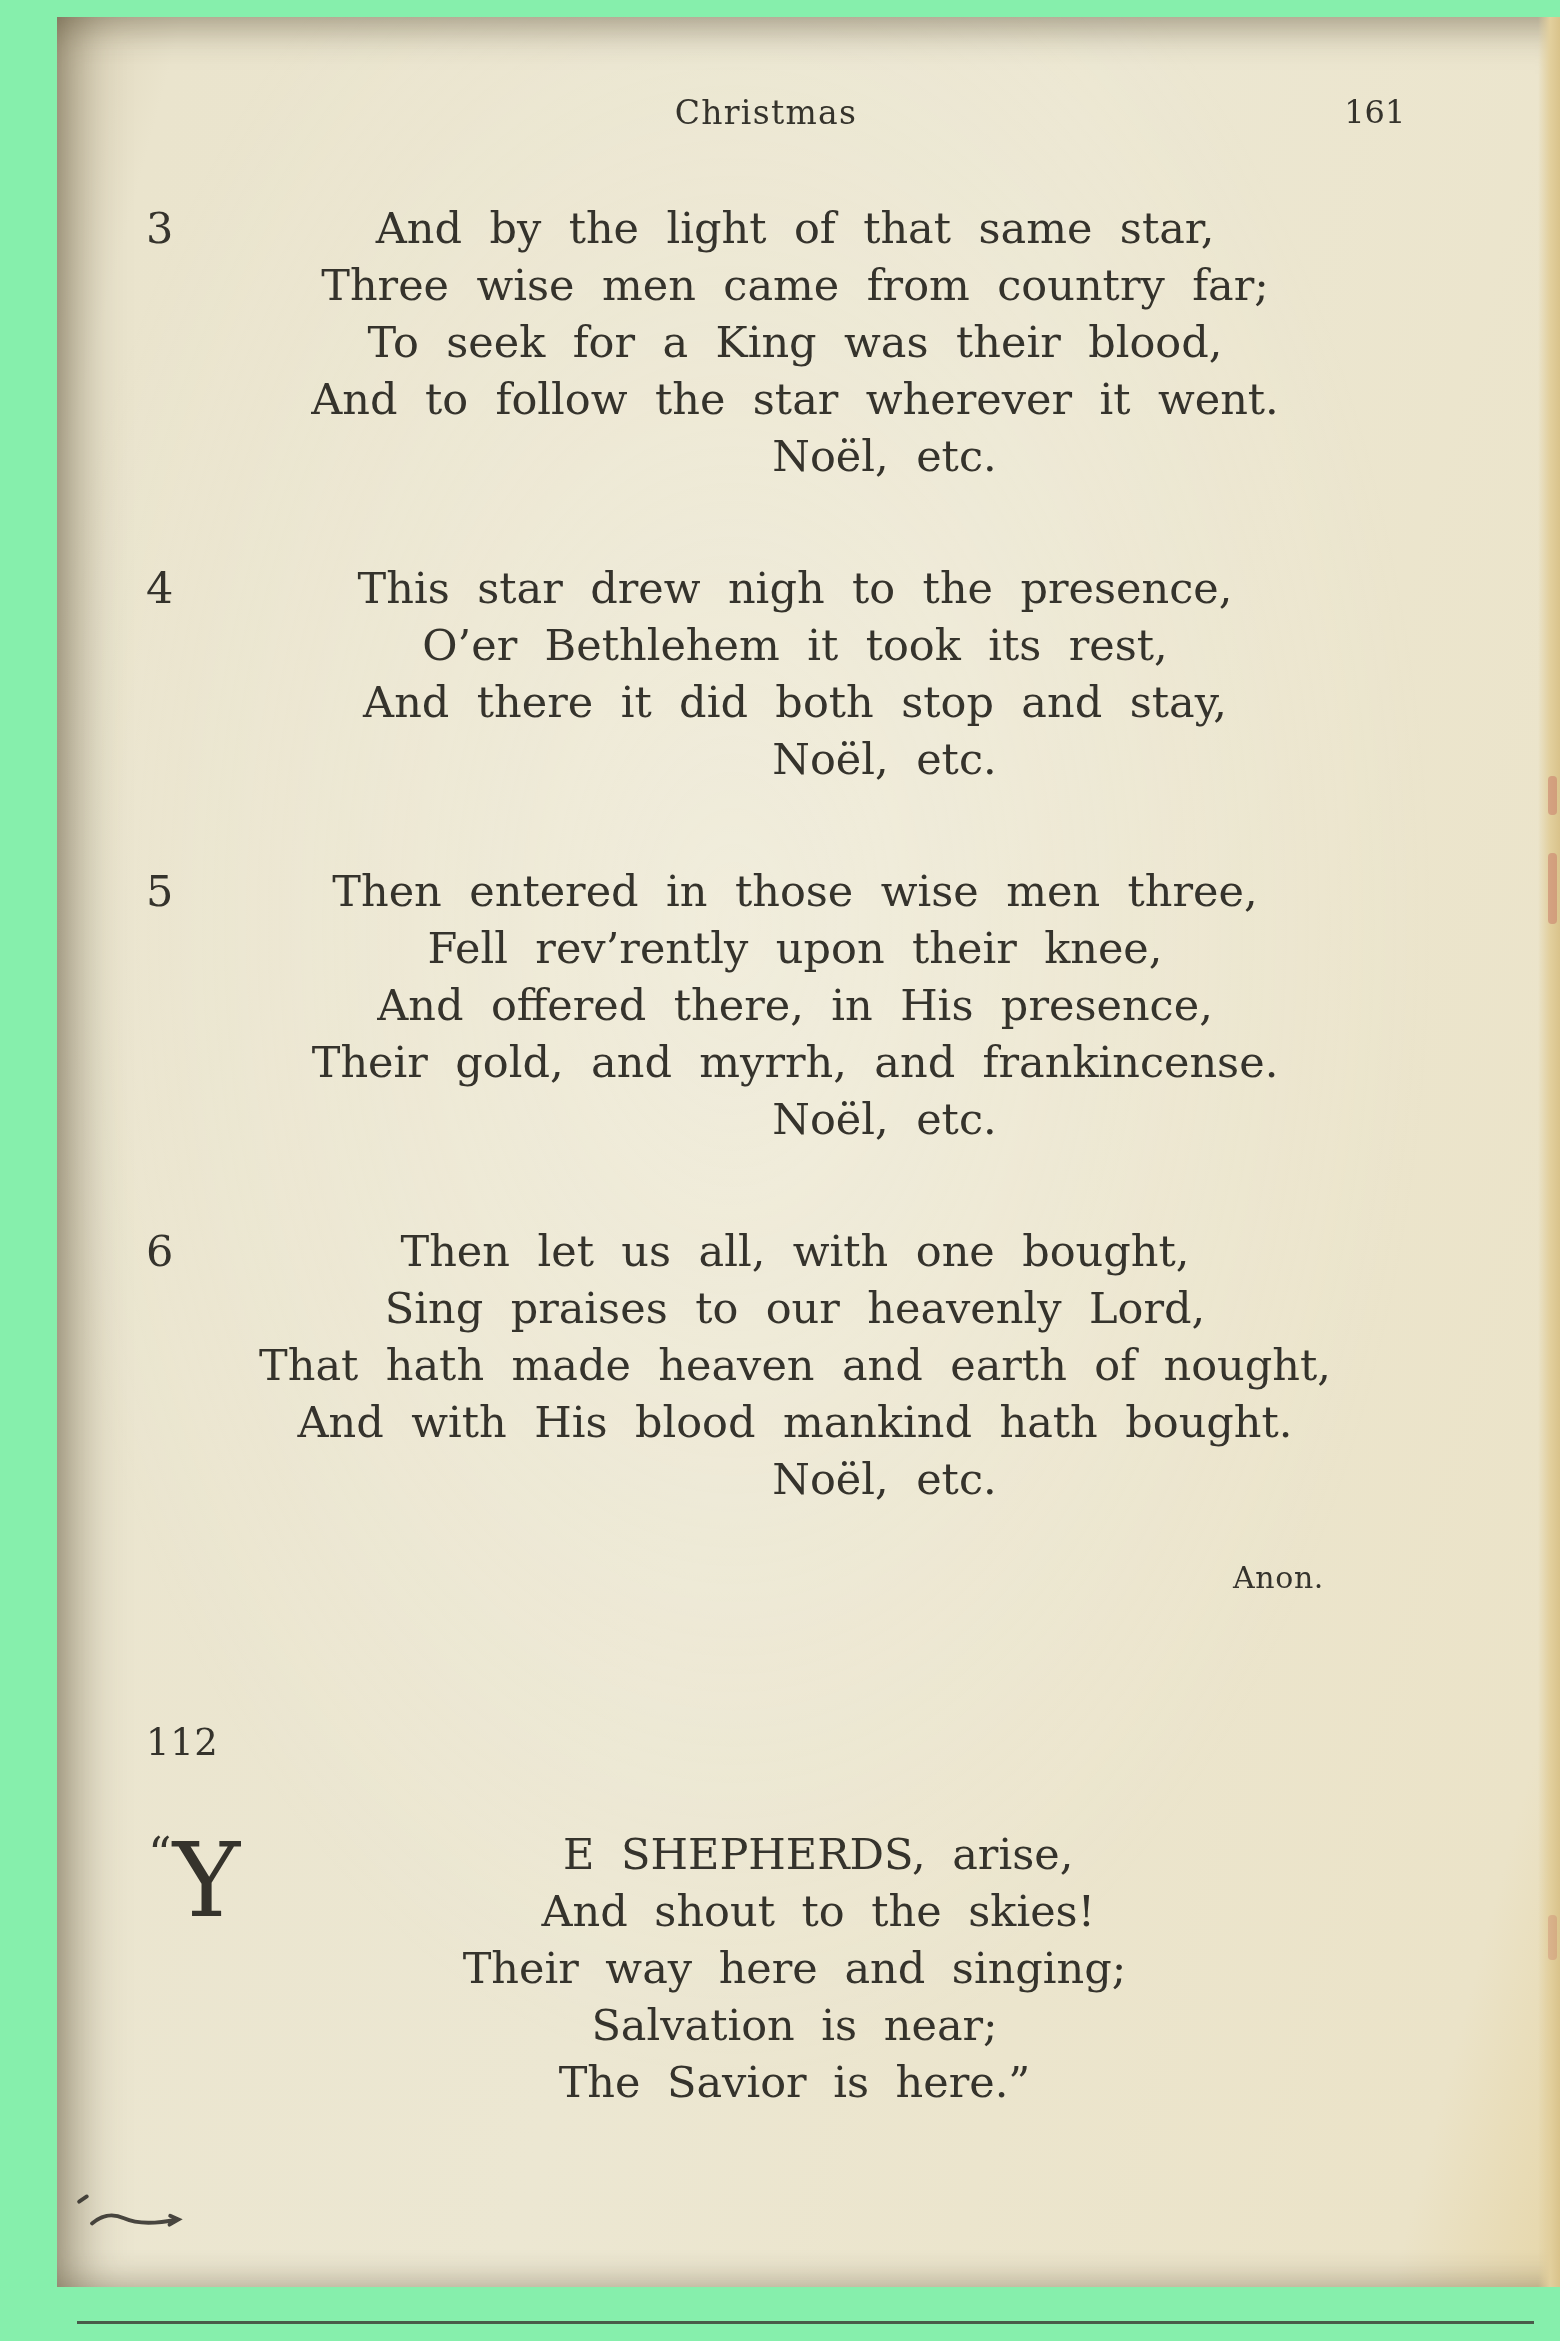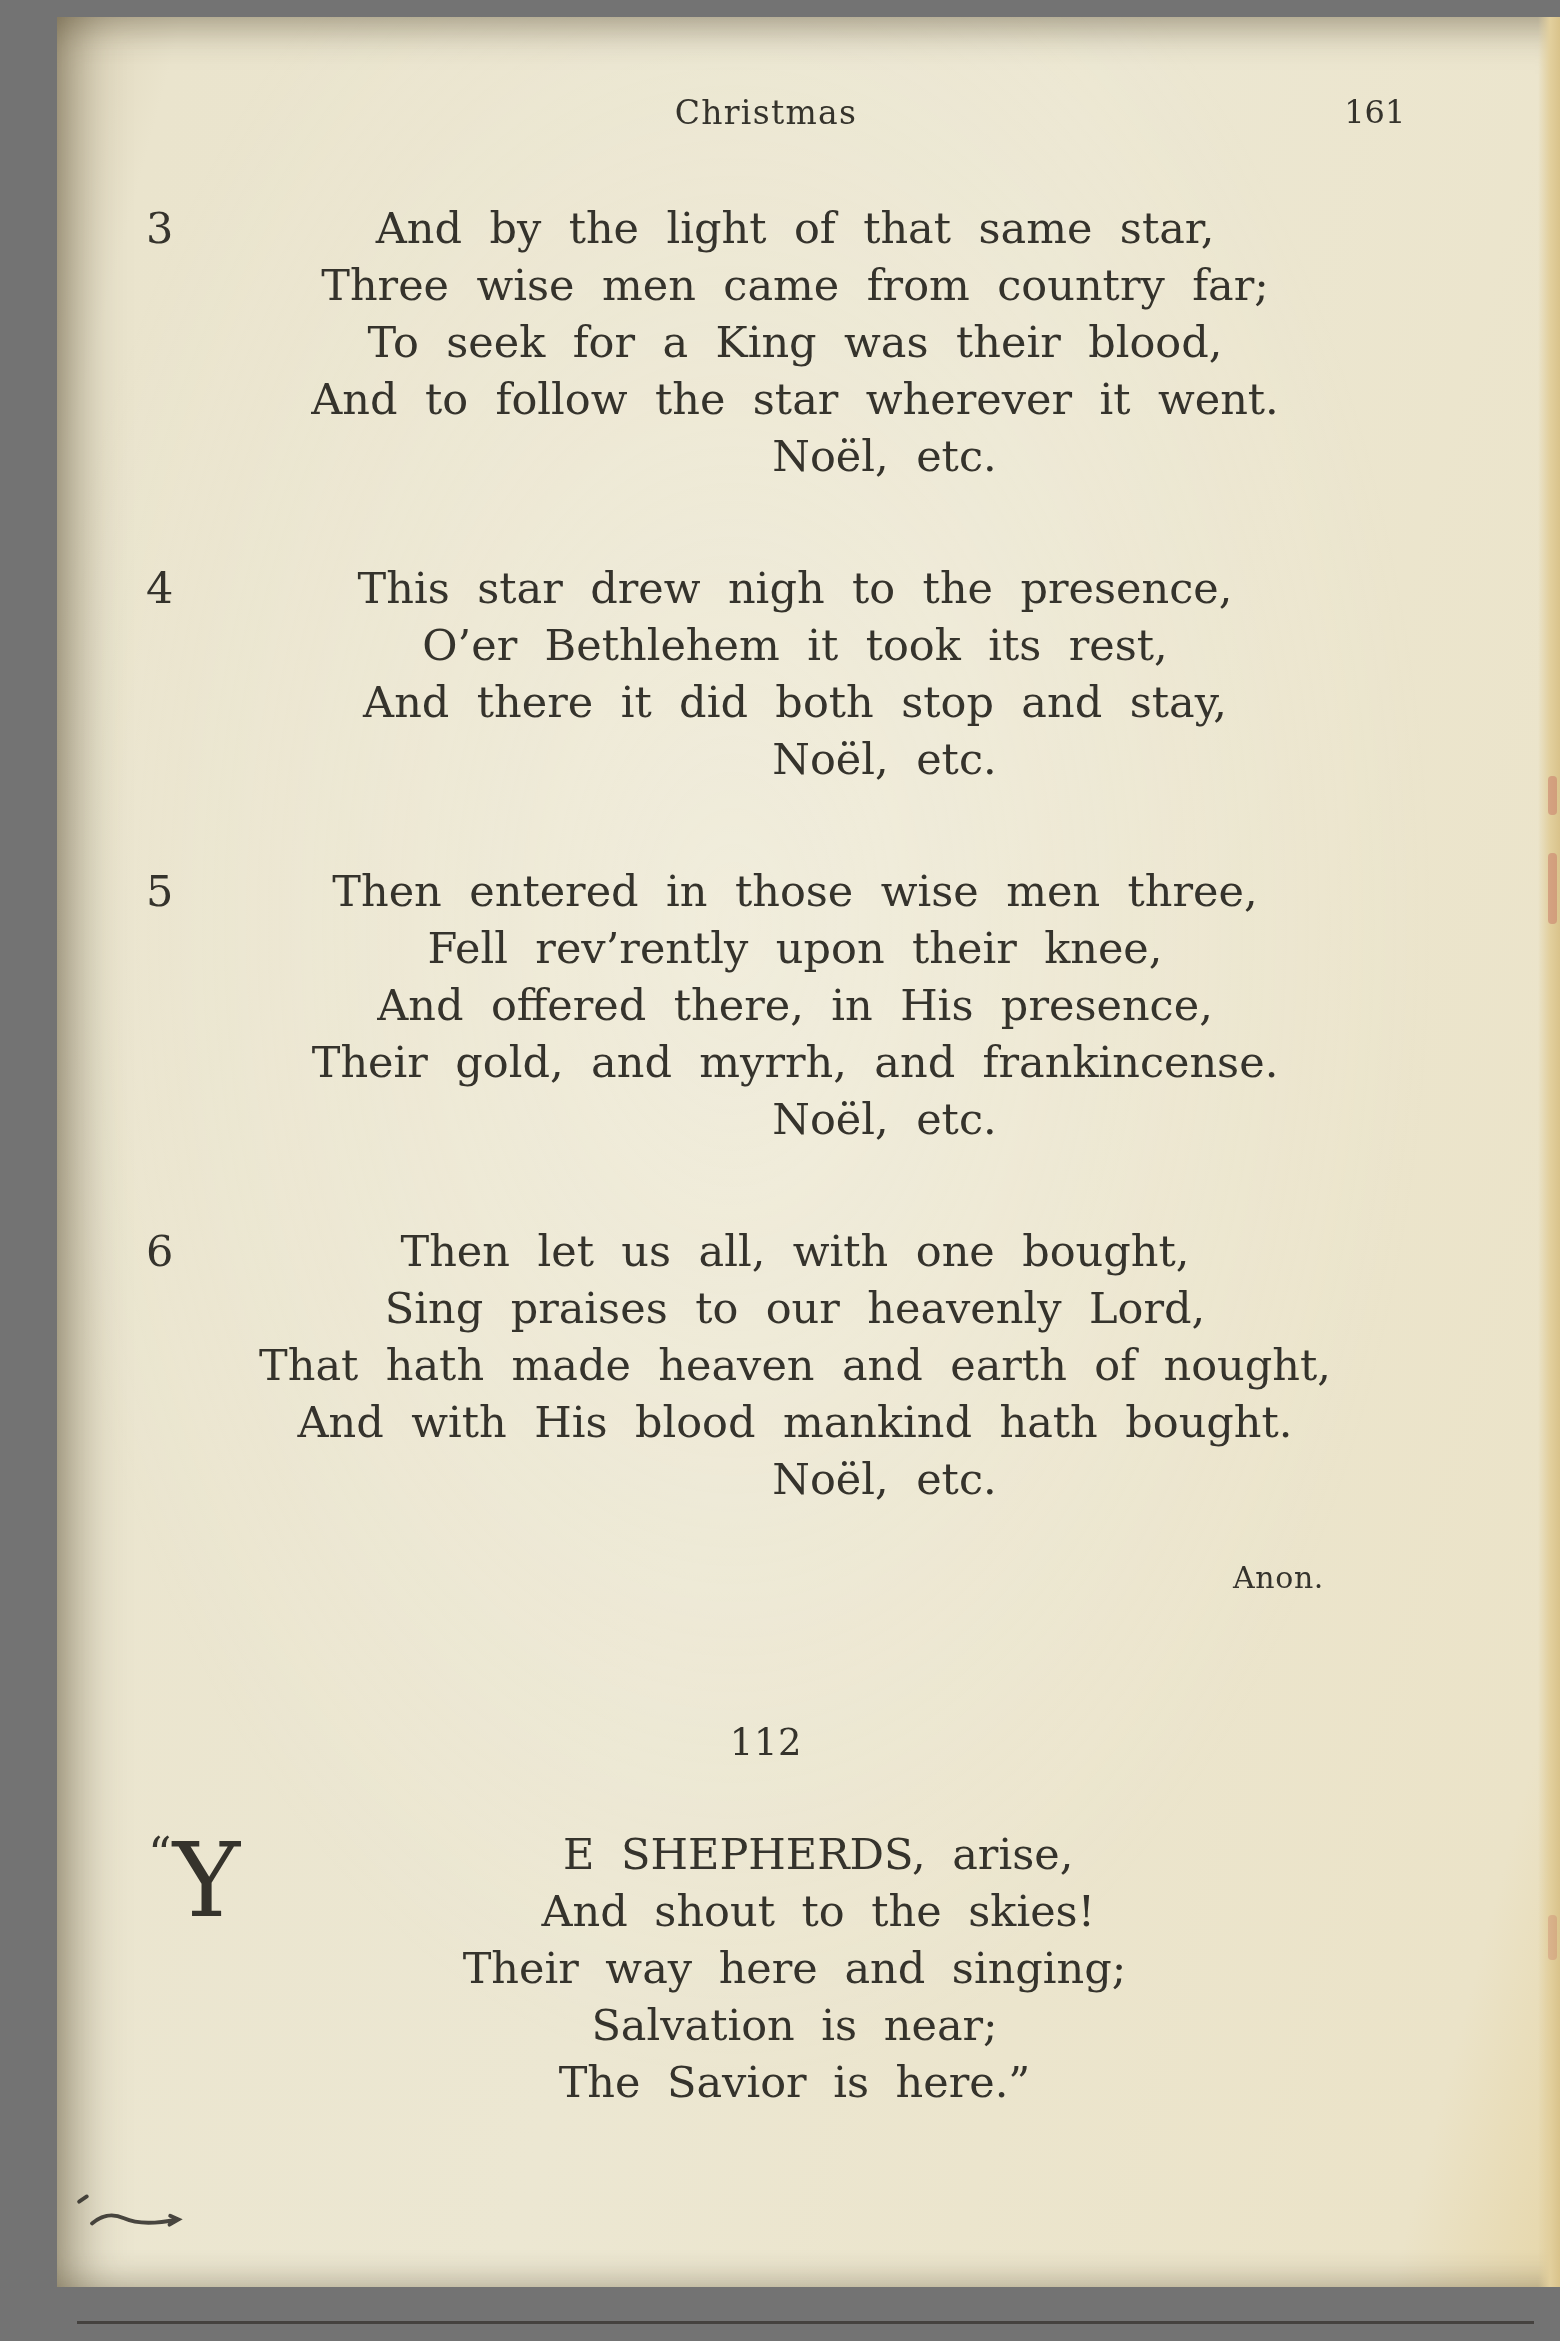--- a/index.html
+++ b/index.html
@@ -1,16 +1,16 @@
 <!DOCTYPE html>
 <html style="font-size:10.3px"><head>
 <meta charset="utf-8">
 <style>
   html,body{margin:0;padding:0;background:#0b0a08;}
-  .stage{position:relative;width:1560px;height:2342px;background:#737373;overflow:hidden;
+  .stage{position:relative;width:1560px;height:2342px;background:#86efac;overflow:hidden;
          font-family:"DejaVu Serif","Liberation Serif",serif;color:#35332c;}
   
   .page{position:absolute;top:16.7px;left:57px;right:0;bottom:55px;
         background:
           radial-gradient(ellipse at 45% 40%, rgba(255,255,250,0.25), rgba(0,0,0,0) 60%),
           linear-gradient(105deg, #ddd4ba 0%, #eae4cd 6%, #ece7d2 50%, #ebe3c8 92%, #e6d6a9 100%);
         box-shadow: inset 45px 0 51px -29px rgba(70,58,32,0.5),
                     inset 0 32px 39px -22.5px rgba(70,58,32,0.4),
                     inset 0 -26px 32px -22.5px rgba(70,58,32,0.3);}
   
@@ -28,21 +28,21 @@
   .header .title{position:absolute;left:0;right:0;text-align:center;font-size:33px;letter-spacing:1.3px;}
   .header .pageno{position:absolute;right:-19.3px;top:0;font-size:32px;}
 
   .verse{display:flex;margin-bottom:75px;font-size:43px;line-height:57px;word-spacing:0.32em;}
   .vnum{flex:0 0 58px;}
   .vlines{flex:1;}
   .refrain{margin-left:179px;}
 
   .attribution{text-align:right;padding-right:62px;font-size:30px;letter-spacing:0.6px;margin-top:-23px;}
 
-  .hymn-number{text-align:center;font-size:37px;margin-top:126px;letter-spacing:0.6px;}
+  .hymn-number{text-align:left;font-size:37px;margin-top:126px;letter-spacing:0.6px;}
 
   .stanza{margin-top:62px;margin-left:57px;font-size:43px;line-height:57px;word-spacing:0.3em;}
   .dropline{display:flex;align-items:flex-start;margin-left:-55px;}
   .openquote{font-size:46px;line-height:57px;flex:0 0 auto;}
   .dropcap{font-size:102px;line-height:109px;flex:0 0 auto;margin:0 10.3px 0 1.3px;}
   .firsttwo{flex:1;}
   .line{white-space:nowrap;text-align:center;}
 
   .scan-squiggle{position:absolute;left:16.7px;top:2173px;opacity:.85;}
 </style>

